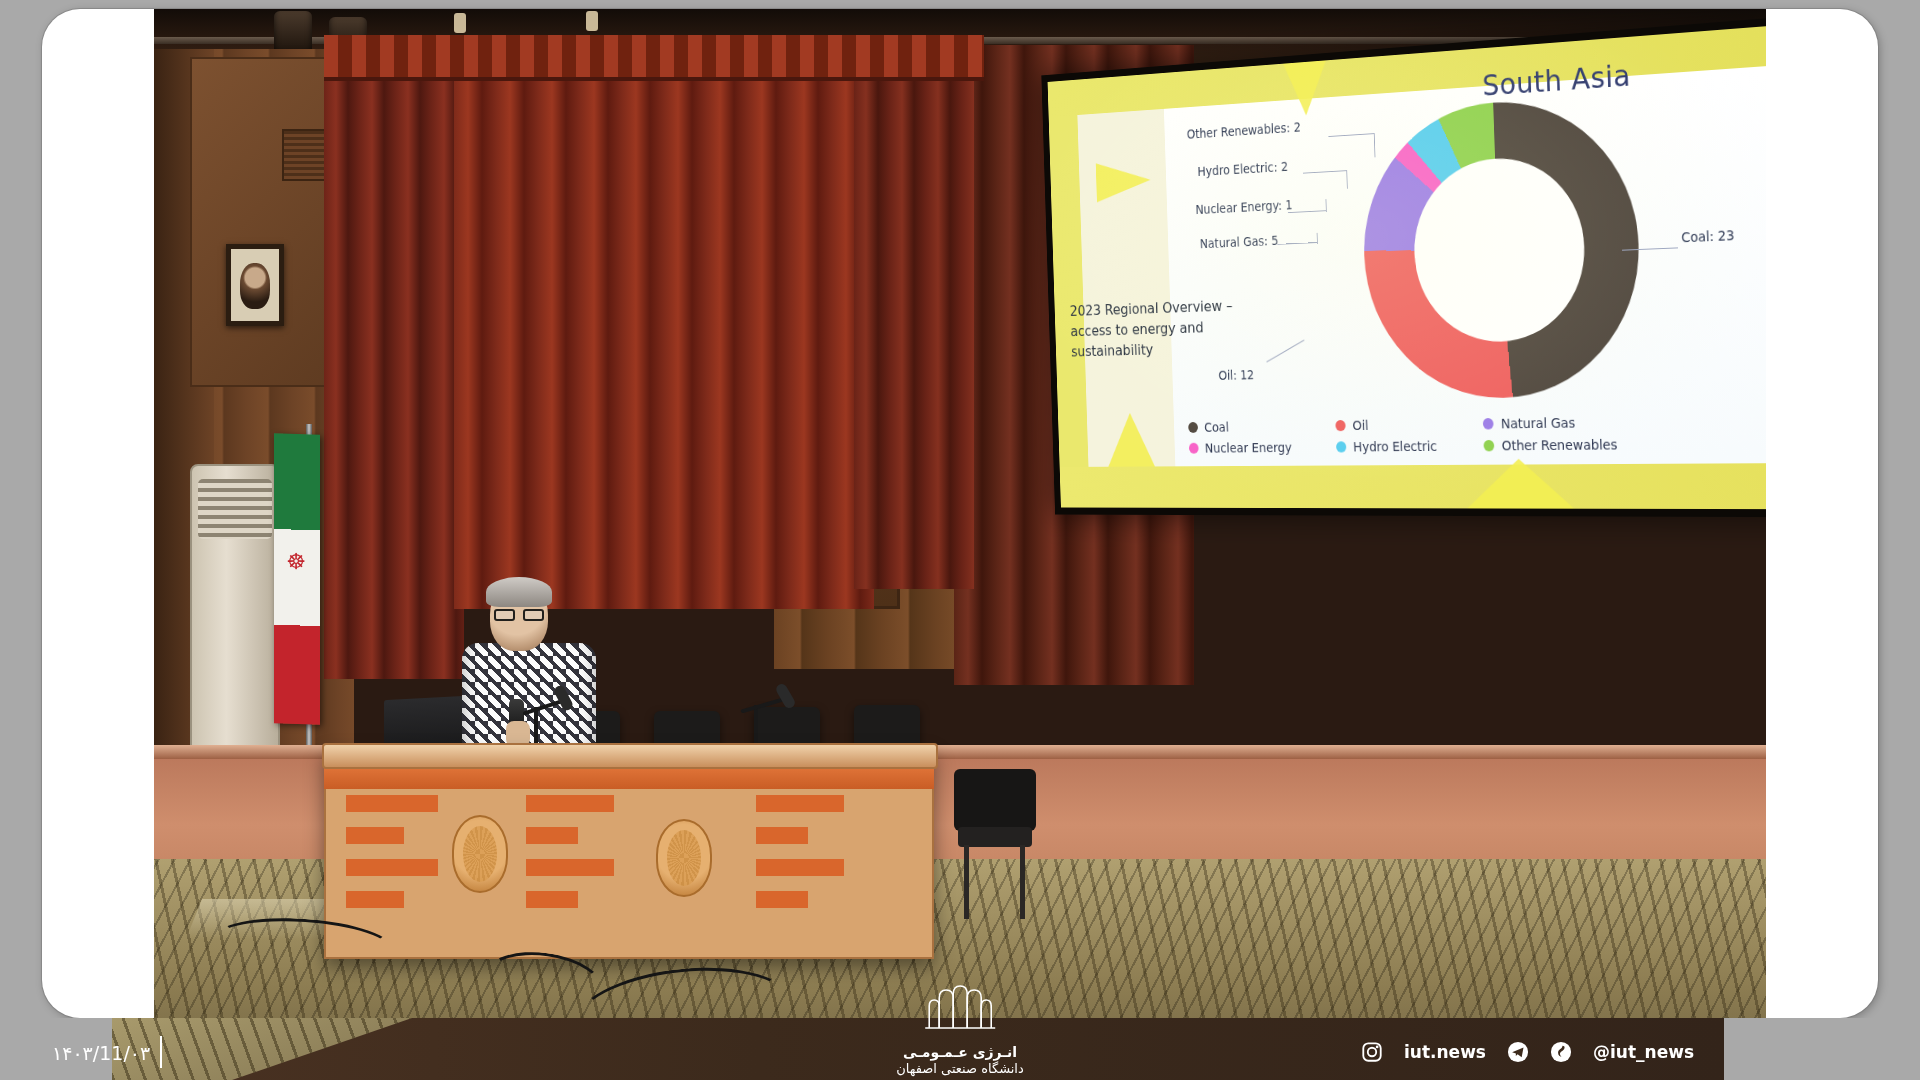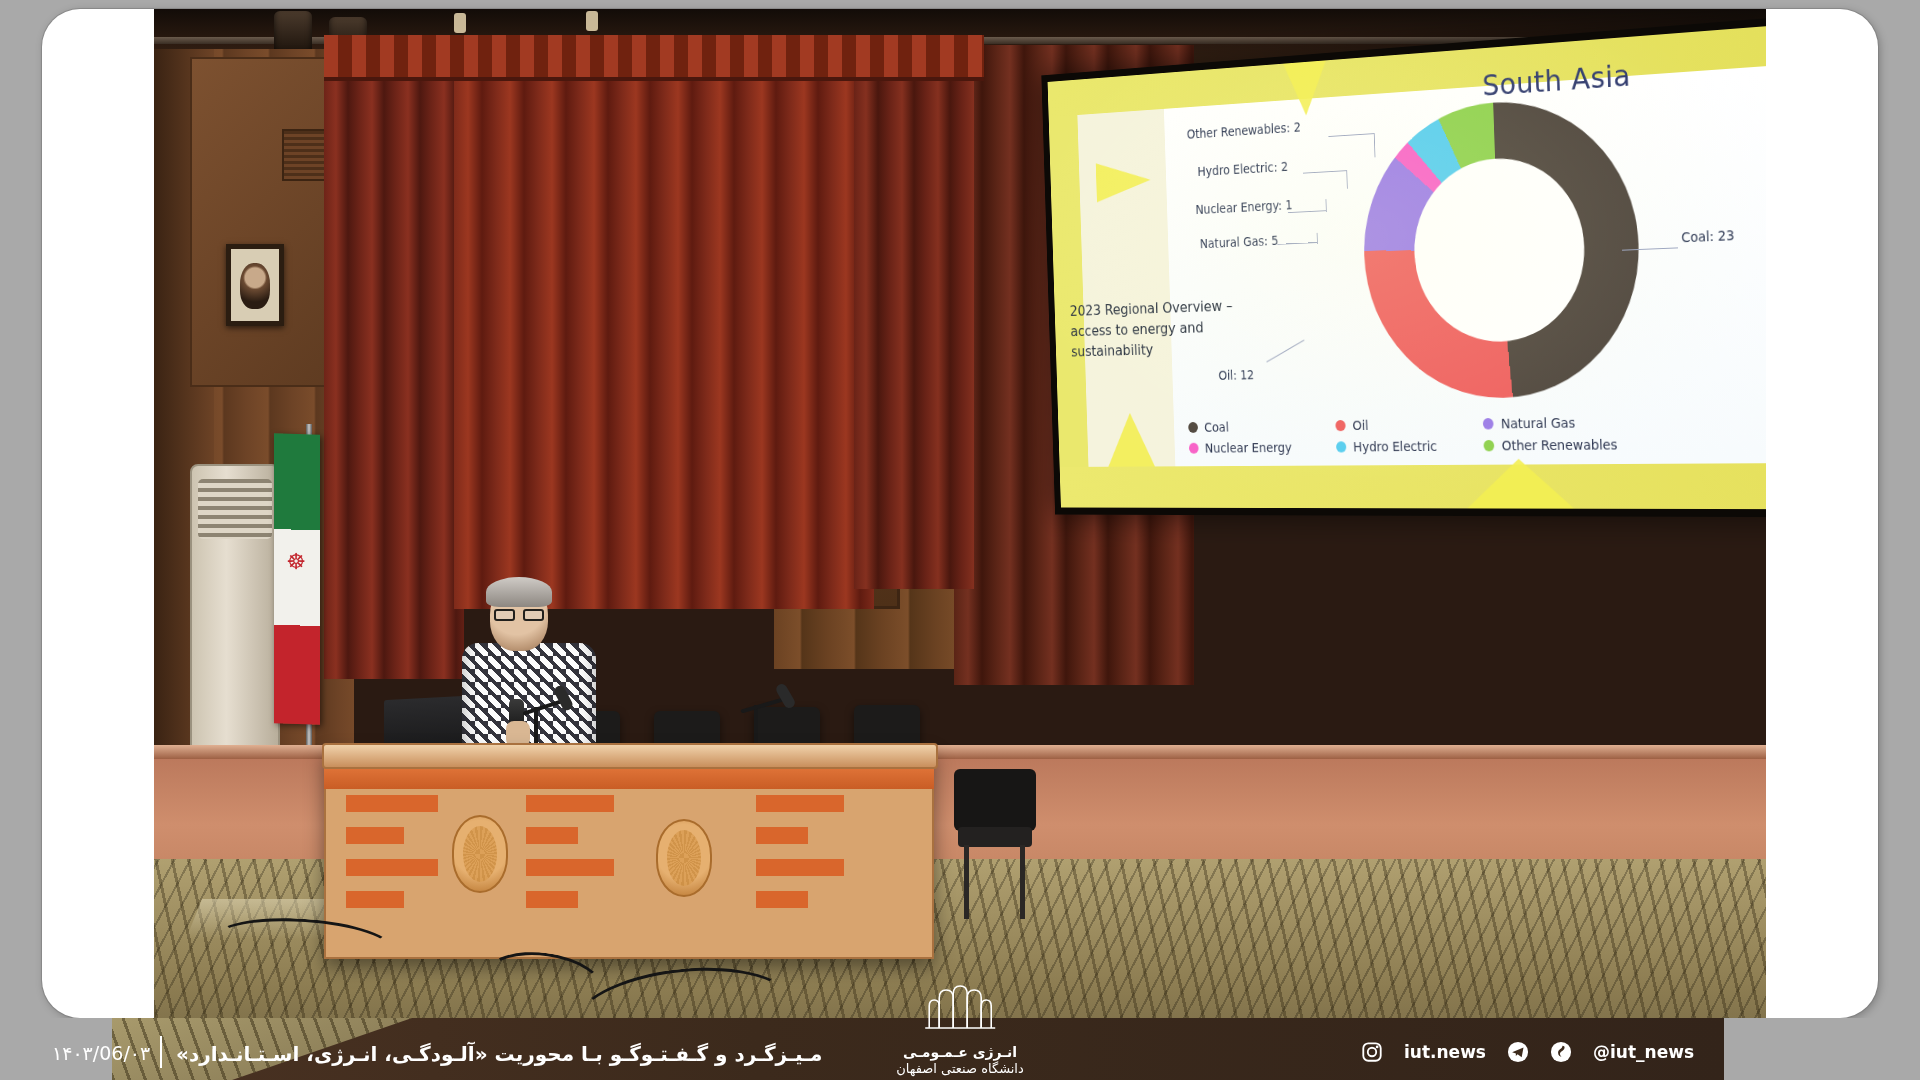--- a/index.html
+++ b/index.html
@@ -601,23 +601,22 @@
       </div>
     </div>
 
   </div>
 
   <div id="footer">
     <div id="footer-photo-strip">
       <div id="footer-carpet"></div>
     </div>
 
-    <div id="footer-date">۱۴۰۳/06/۰۳</div>
+    <div id="footer-date">۱۴۰۳/11/۰۳</div>
     <div id="footer-sep"></div>
-    <div id="footer-title">مـیـزگـرد و گـفـتـوگـو بـا محوریت «آلـودگـی، انـرژی، اسـتـانـدارد»</div>
 
     <div id="footer-center">
       <svg id="pr-logo" viewBox="0 0 74 46">
         <g fill="none" stroke="#ffffff" stroke-width="1.6">
           <path d="M6 44 V22 q0-6 5-6 t5 6 V44"></path>
           <path d="M16 44 V14 q0-8 7-8 t7 8 V44"></path>
           <path d="M30 44 V10 q0-8 7-8 t7 8 V44"></path>
           <path d="M44 44 V14 q0-8 7-8 t7 8 V44"></path>
           <path d="M58 44 V22 q0-6 5-6 t5 6 V44"></path>
           <line x1="2" y1="44" x2="72" y2="44"></line>

